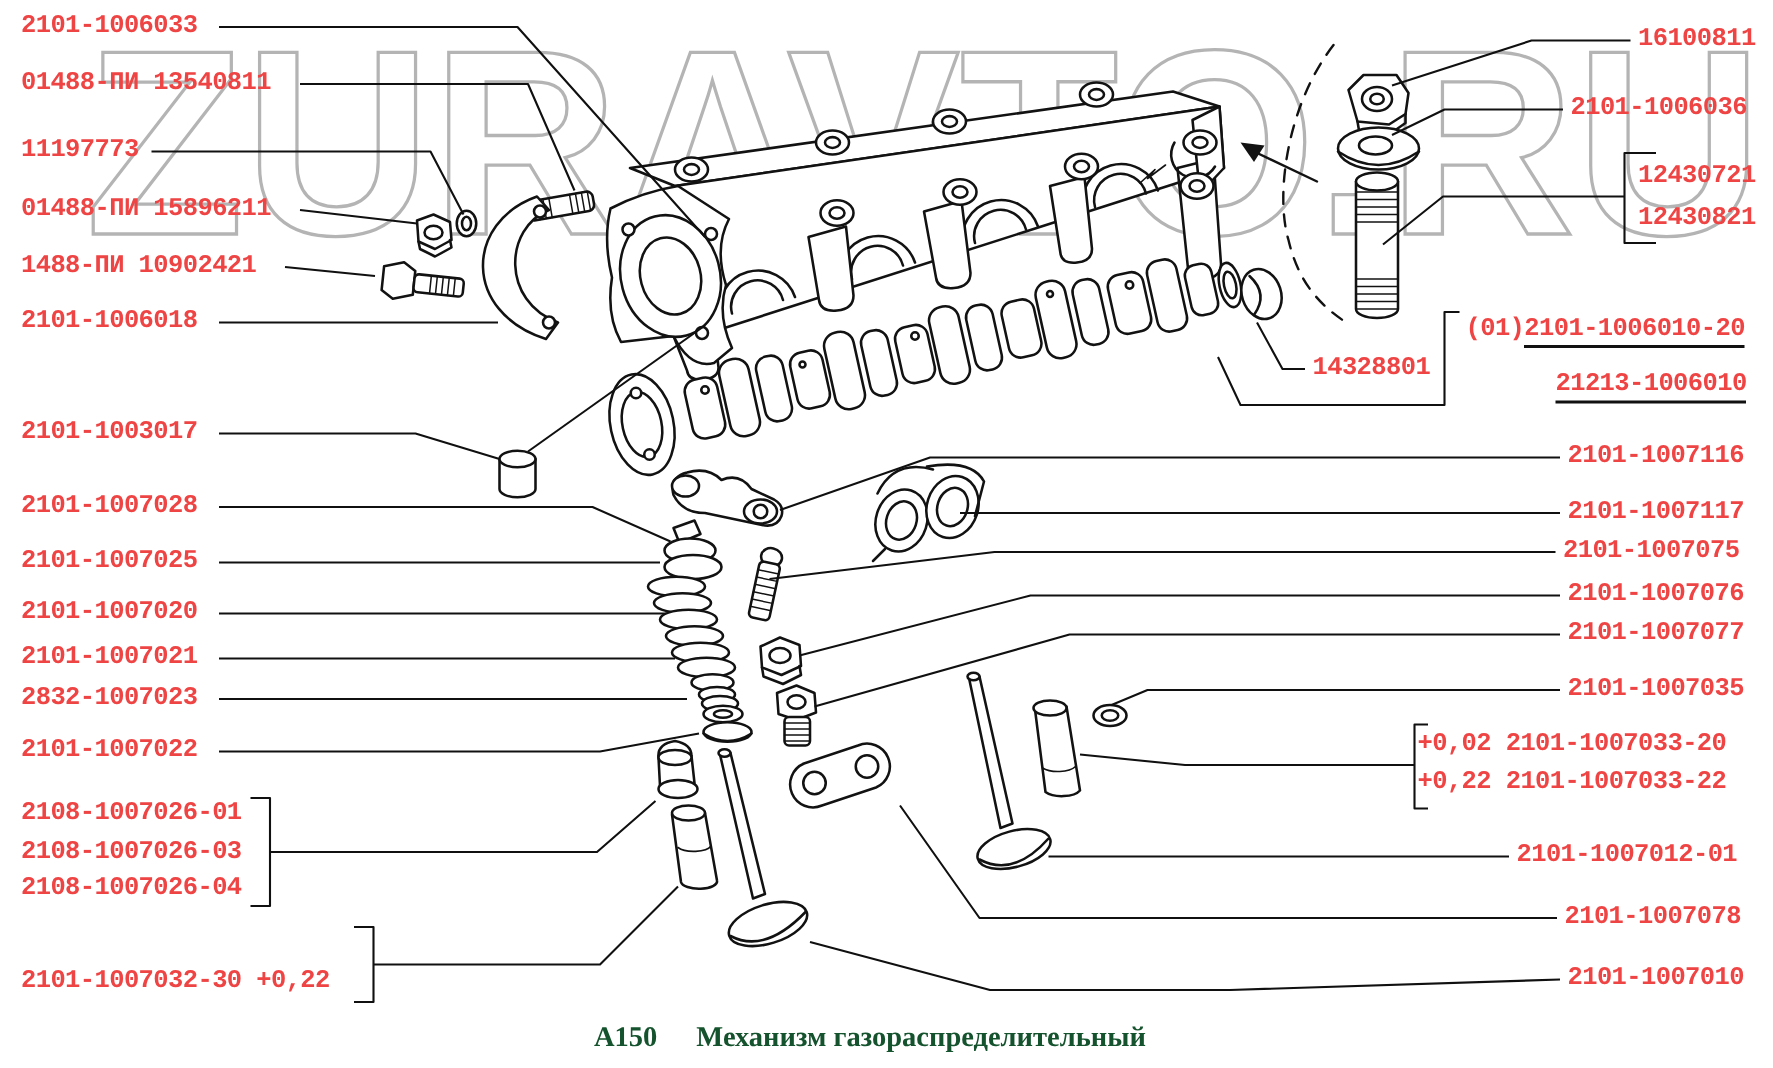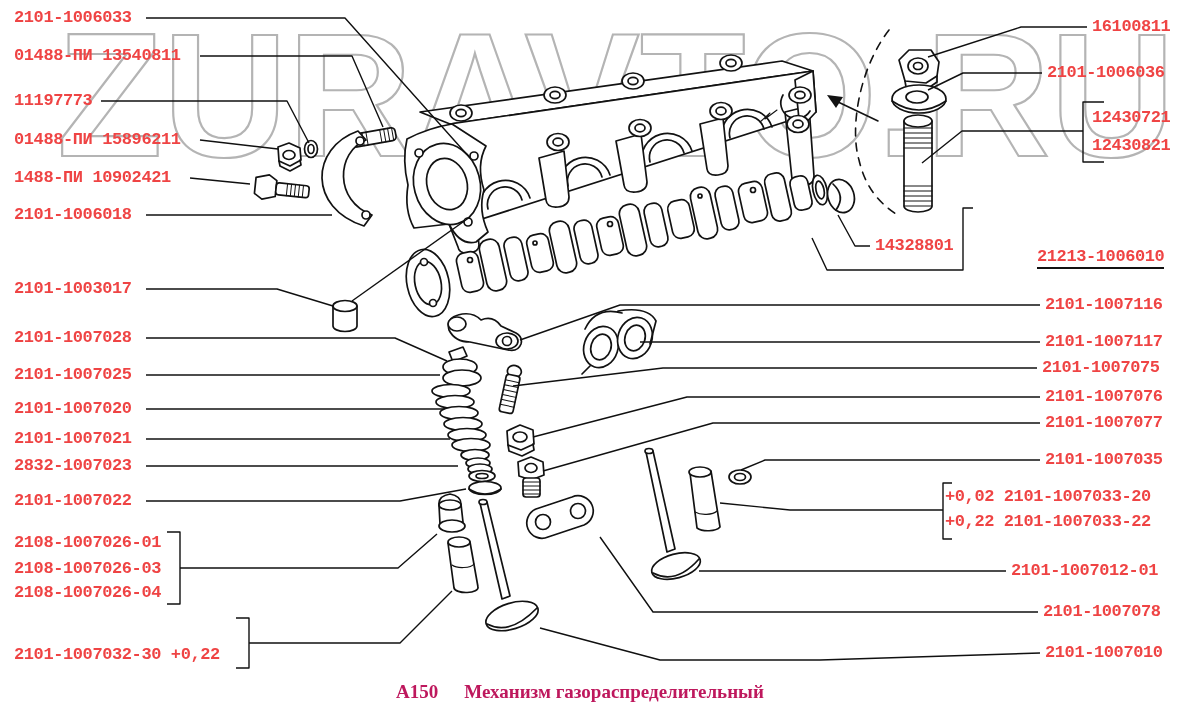--- a/index.html
+++ b/index.html
@@ -2,21 +2,21 @@
 <html><head>
 <meta charset="utf-8">
 <style>
   html,body{margin:0;padding:0;background:#e8e8e8;}
   .stage{position:relative;width:1182px;height:712px;background:#ffffff;overflow:hidden;}
   .stage svg{position:absolute;left:0;top:0;}
   .lbl{position:absolute;transform:translateY(-50%);font:700 17px "Liberation Mono",monospace;
        color:#ef4444;letter-spacing:-0.4px;white-space:pre;line-height:20px;}
   .u{border-bottom:2px solid #111;padding-bottom:1px;}
   .caption{position:absolute;left:396px;top:681px;display:flex;gap:26px;
-           font:700 19px "Liberation Serif",serif;color:#be185d;}
+           font:700 19px "Liberation Serif",serif;color:#14532d;}
 </style>
 </head>
 <body>
 
 <div class="stage">
 
 <svg width="1182" height="712" viewBox="0 0 1182 712">
 
   <text x="57" y="156" textLength="1118" lengthAdjust="spacingAndGlyphs" font-family="Liberation Sans, sans-serif" font-size="176" font-weight="bold" fill="none" stroke="#b4b4b4" stroke-width="2.2">ZURAVTO.RU</text>
 
@@ -315,20 +315,21 @@
   <div class="lbl" style="left:14px;top:501px">2101-1007022</div>
   <div class="lbl" style="left:14px;top:543px">2108-1007026-01</div>
   <div class="lbl" style="left:14px;top:569px">2108-1007026-03</div>
   <div class="lbl" style="left:14px;top:593px">2108-1007026-04</div>
   <div class="lbl" style="left:14px;top:655px">2101-1007032-30 +0,22</div>
 
   <div class="lbl" style="left:1092px;top:27px">16100811</div>
   <div class="lbl" style="left:1047px;top:73px">2101-1006036</div>
   <div class="lbl" style="left:1092px;top:118px">12430721</div>
   <div class="lbl" style="left:1092px;top:146px">12430821</div>
+  <div class="lbl" style="left:977px;top:220px"><span>(01)</span><span class="u">2101-1006010-20</span></div>
   <div class="lbl" style="left:1037px;top:257px"><span class="u">21213-1006010</span></div>
   <div class="lbl" style="left:875px;top:246px">14328801</div>
   <div class="lbl" style="left:1045px;top:305px">2101-1007116</div>
   <div class="lbl" style="left:1045px;top:342px">2101-1007117</div>
   <div class="lbl" style="left:1042px;top:368px">2101-1007075</div>
   <div class="lbl" style="left:1045px;top:397px">2101-1007076</div>
   <div class="lbl" style="left:1045px;top:423px">2101-1007077</div>
   <div class="lbl" style="left:1045px;top:460px">2101-1007035</div>
   <div class="lbl" style="left:945px;top:497px">+0,02 2101-1007033-20</div>
   <div class="lbl" style="left:945px;top:522px">+0,22 2101-1007033-22</div>

